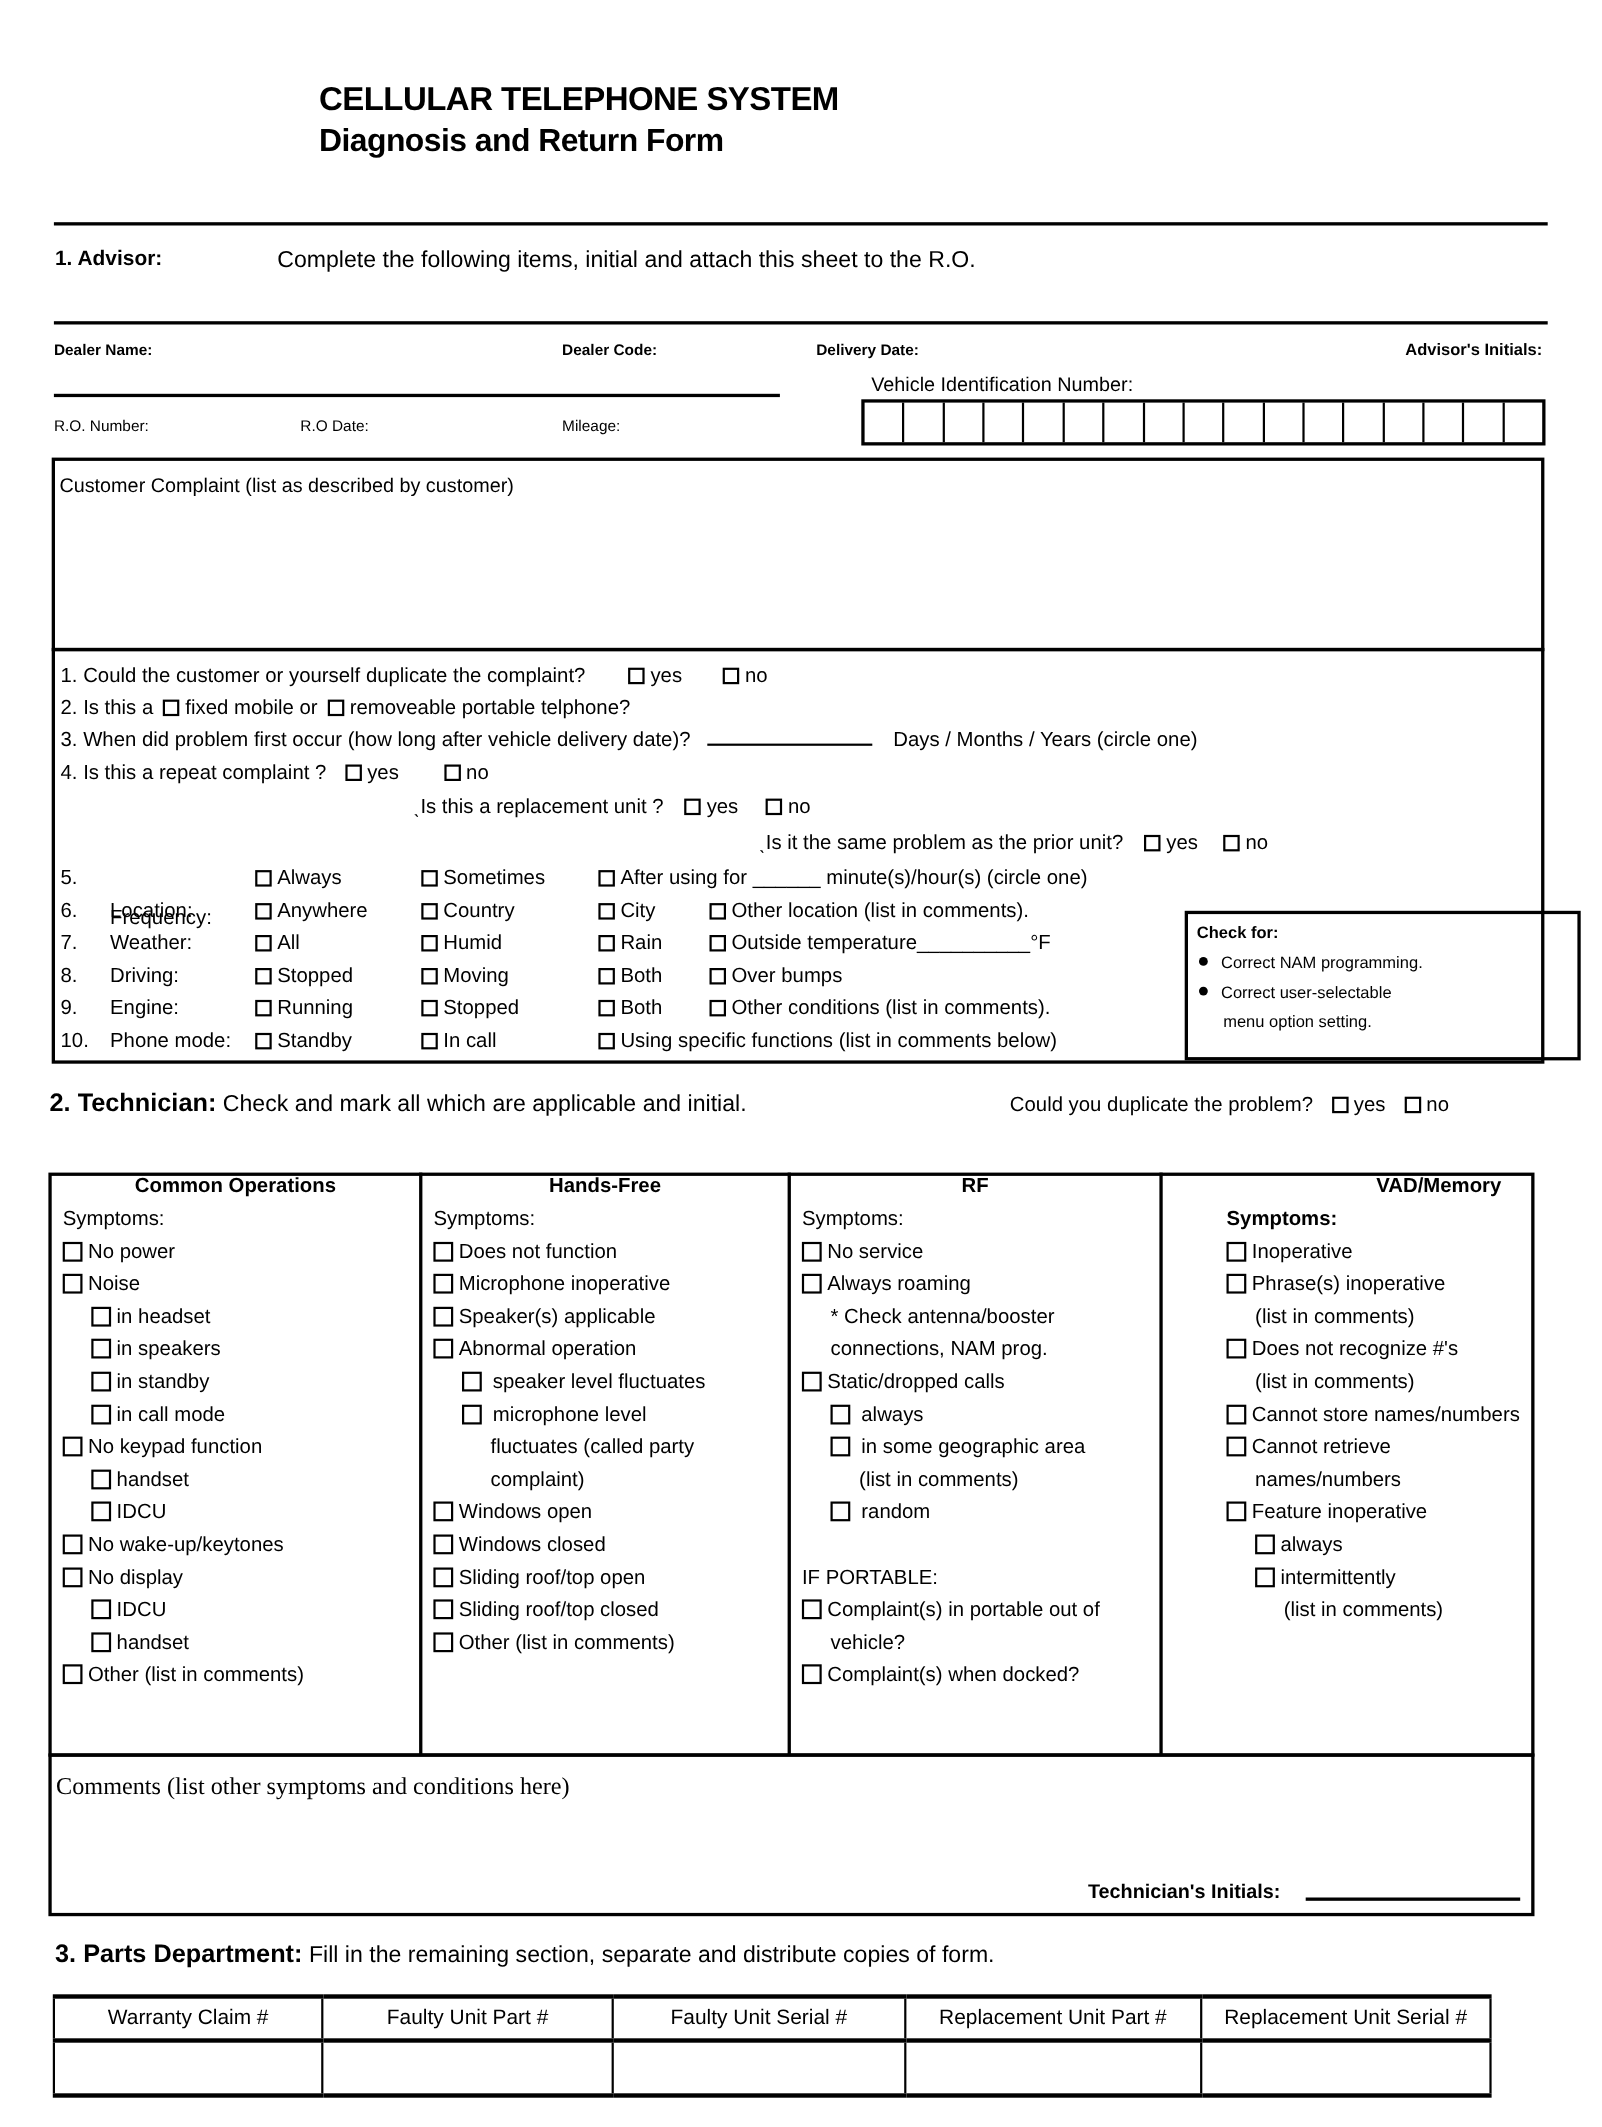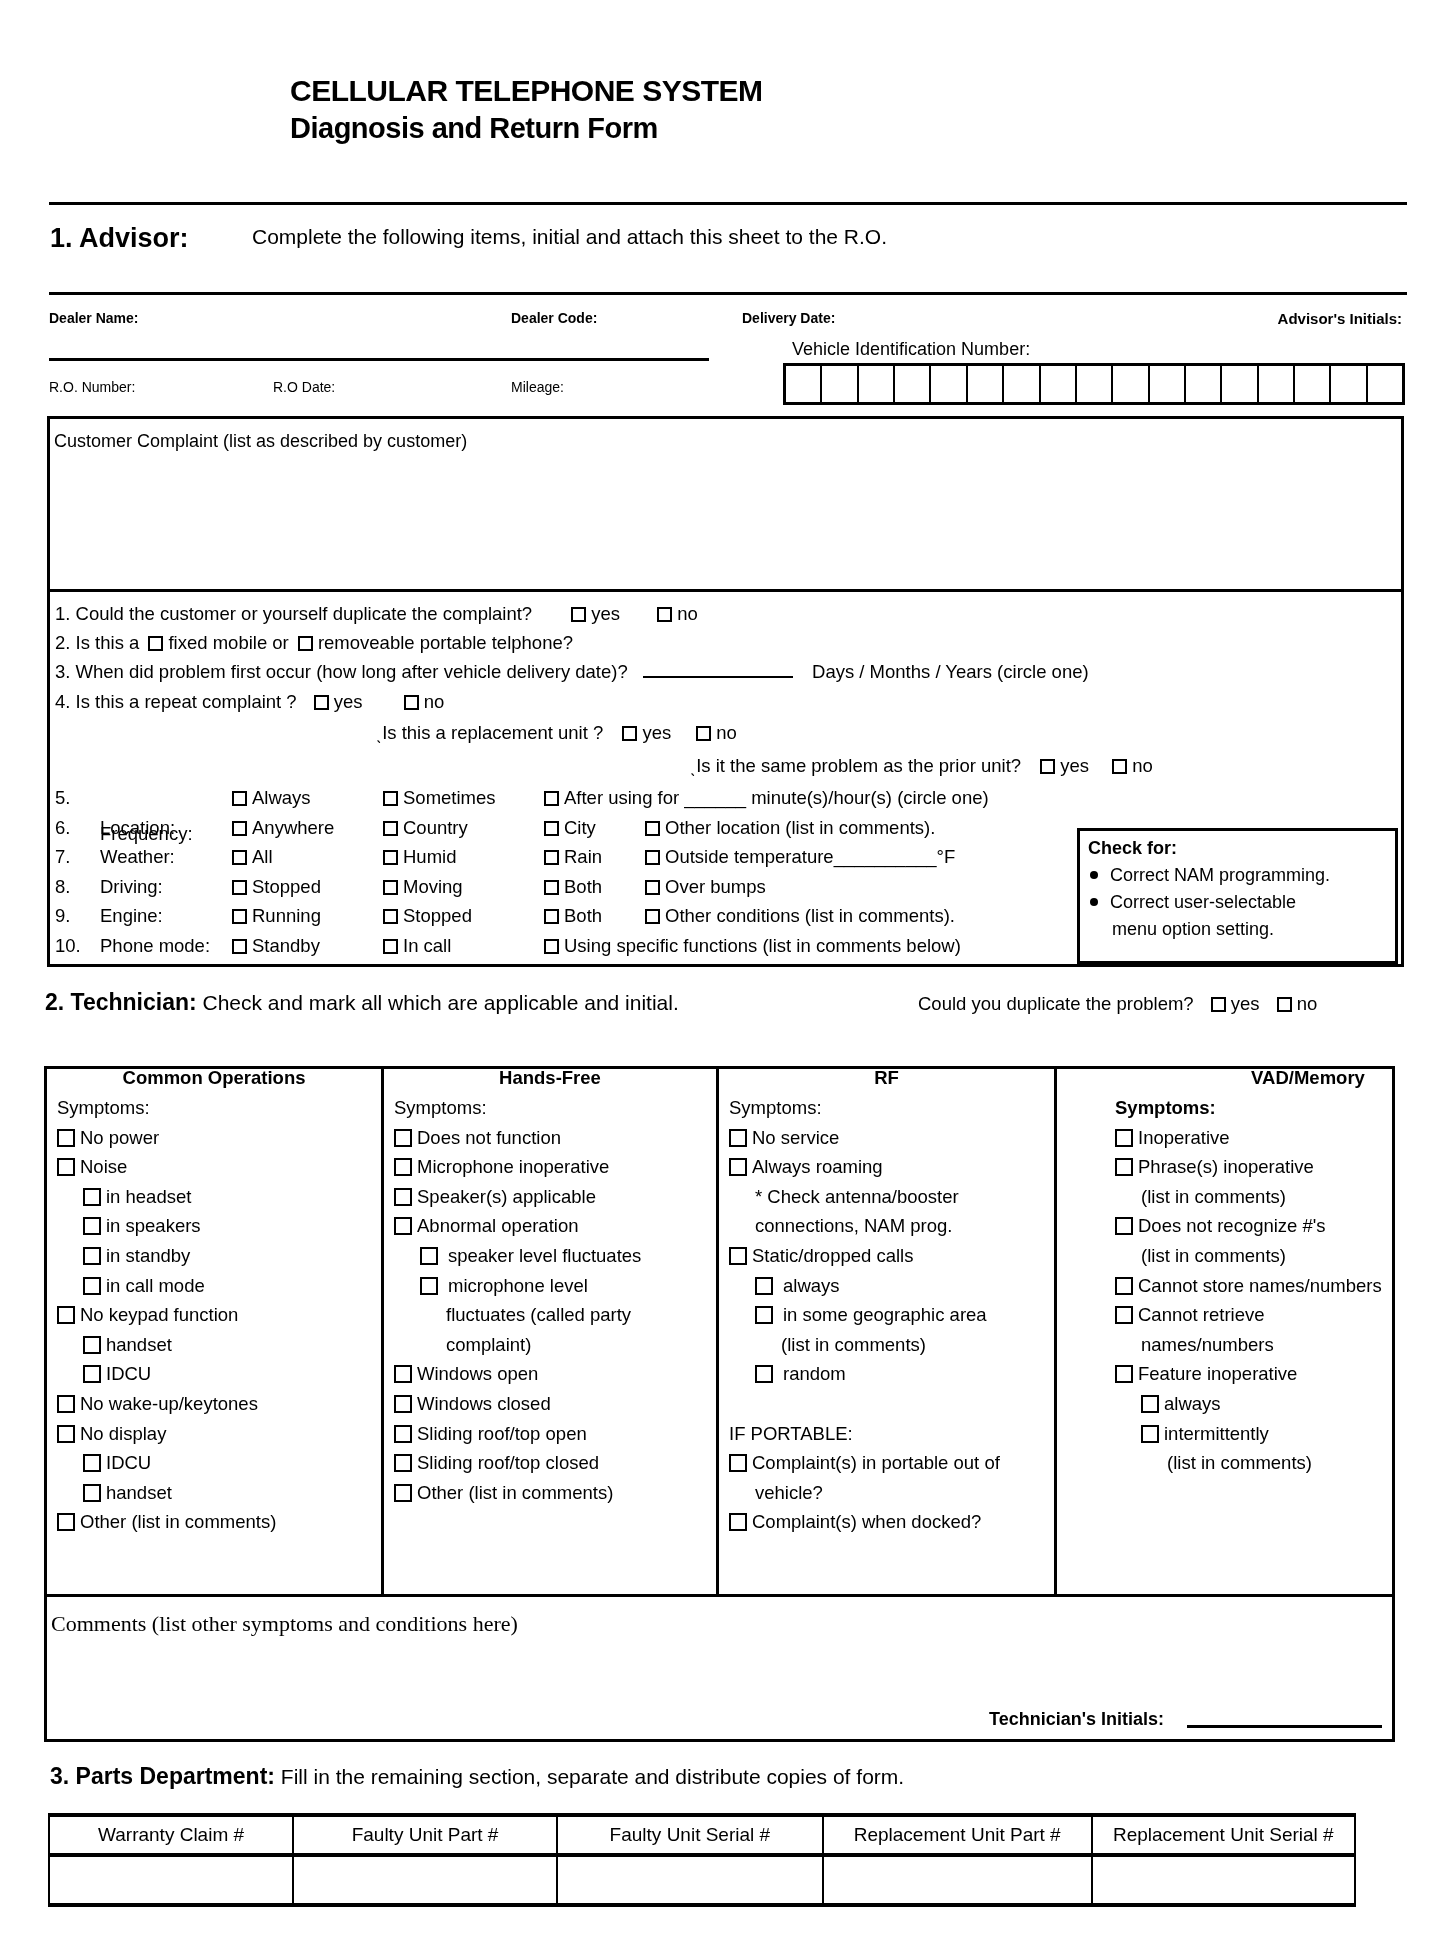--- a/index.html
+++ b/index.html
@@ -2,42 +2,42 @@
 <html><head>
 <meta charset="utf-8">
 <style>
   html,body{margin:0;padding:0;background:#fff;}
   body{width:1456px;height:1934px;position:relative;overflow:hidden;
        font-family:"Liberation Sans",sans-serif;color:#000;}
   .abs{position:absolute;}
   .title{left:290px;font-weight:bold;font-size:30px;letter-spacing:-0.5px;}
   .rule{position:absolute;background:#000;}
   .sec-head{font-size:21px;}
-  .sec-head b{font-size:27px;}
+  .sec-head b{font-size:19px;}
   .small-lbl{font-size:14px;}
   .cb{display:inline-block;width:15px;height:15px;border:2px solid #000;box-sizing:border-box;
       vertical-align:-2px;margin-right:5px;background:#fff;}
   .q{position:absolute;font-size:18.5px;white-space:nowrap;}
   .box{position:absolute;border:3px solid #000;box-sizing:border-box;}
   .vin{position:absolute;left:783px;top:363px;width:622px;height:42px;border:3px solid #000;
        box-sizing:border-box;display:flex;}
   .vin .cell{flex:1;border-right:2px solid #000;}
   .vin .cell:last-child{border-right:none;}
   .col{position:absolute;top:1067px;height:527px;box-sizing:border-box;padding:0 0 0 10px;font-size:18.5px;}
   .col .h{font-weight:bold;text-align:center;margin-bottom:4px;padding-right:10px;}
   .col .ln{height:29.6px;line-height:29.6px;white-space:nowrap;}
   .col .i1{padding-left:26px;}
   .col .i2{padding-left:52px;}
   .vline{position:absolute;background:#000;width:3px;}
   table.parts{position:absolute;left:48px;top:1813px;width:1308px;border-collapse:collapse;font-size:19px;}
   table.parts th{font-weight:normal;border:2px solid #000;border-bottom:4px solid #000;height:34px;text-align:center;}
   table.parts td{border:2px solid #000;border-bottom:4px solid #000;height:44px;}
   table.parts tr:first-child th{border-top:4px solid #000;}
-  .checkfor{position:absolute;left:1077px;top:828px;width:321px;height:136px;border:3px solid #000;box-sizing:border-box;
-            padding:4px 8px;font-size:18px;line-height:27px;}
+  .checkfor{position:absolute;left:1077px;top:828px;width:360px;height:136px;border:3px solid #000;box-sizing:border-box;
+            padding:4px 8px;font-size:15px;line-height:27px;}
   .checkfor .bul{padding-left:2px;}
   .dot{display:inline-block;width:8px;height:8px;border-radius:50%;background:#000;margin-right:12px;vertical-align:2px;}
 </style>
 </head>
 <body>
 
 <div class="abs title" style="top:74px;">CELLULAR TELEPHONE SYSTEM</div>
 <div class="abs title" style="top:112px;font-size:29px;">Diagnosis and Return Form</div>
 
 <div class="rule" style="left:49px;top:202px;width:1358px;height:3px;"></div>

